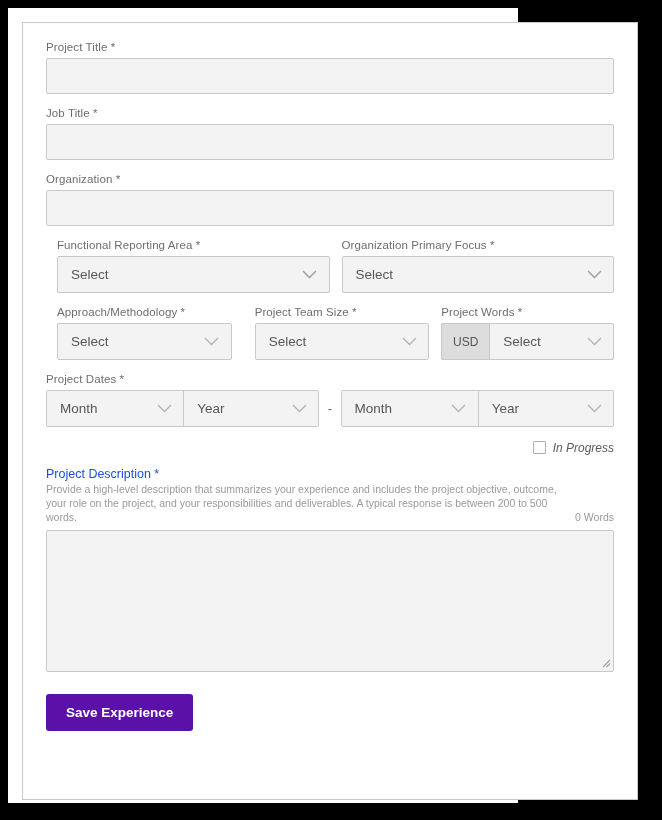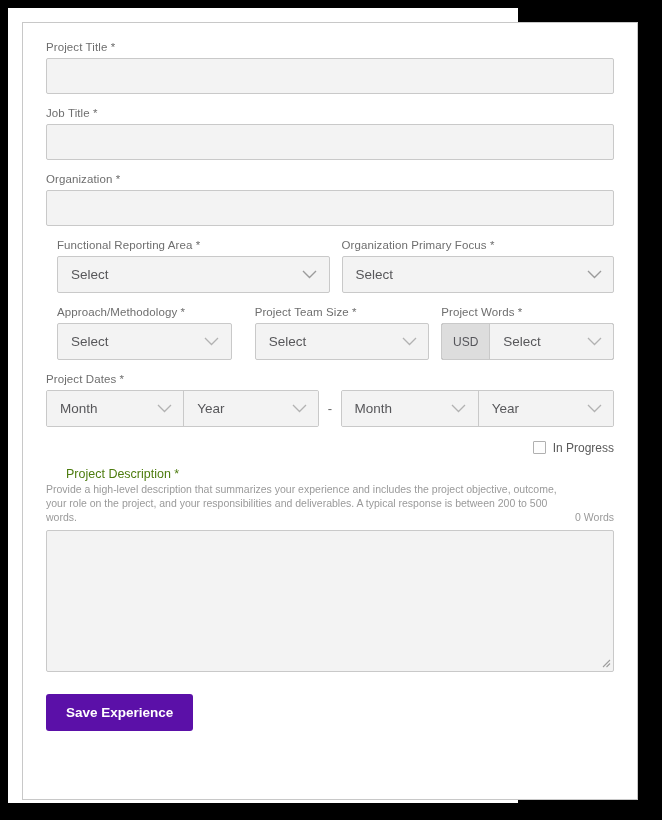--- a/index.html
+++ b/index.html
@@ -43,23 +43,22 @@
   .field-label {
     font-size: 11.5px;
     color: #6e6e6e;
     letter-spacing: .1px;
     margin-bottom: 5px;
     white-space: nowrap;
   }
 
   .section-label {
     font-size: 12.5px;
-    color: #4d7c0f;
+    color: #1d4ed8;
     margin-bottom: 1px;
-    margin-left: 20px;
   }
 
   .helper-text {
     font-size: 10.5px;
     color: #9a9a9a;
     line-height: 14px;
     max-width: 520px;
   }
 
   
@@ -170,20 +169,21 @@
     font-size: 13px;
     color: #666;
   }
 
   
   .inprogress-row {
     display: flex;
     justify-content: flex-end;
     margin-top: 14px;
     margin-bottom: 12px;
+    font-style: italic;
   }
   .checkbox {
     width: 13px;
     height: 13px;
     border: 1px solid #b0b0b0;
     background: #fdfdfd;
     border-radius: 1px;
     margin-right: 7px;
     box-sizing: border-box;
     cursor: pointer;

